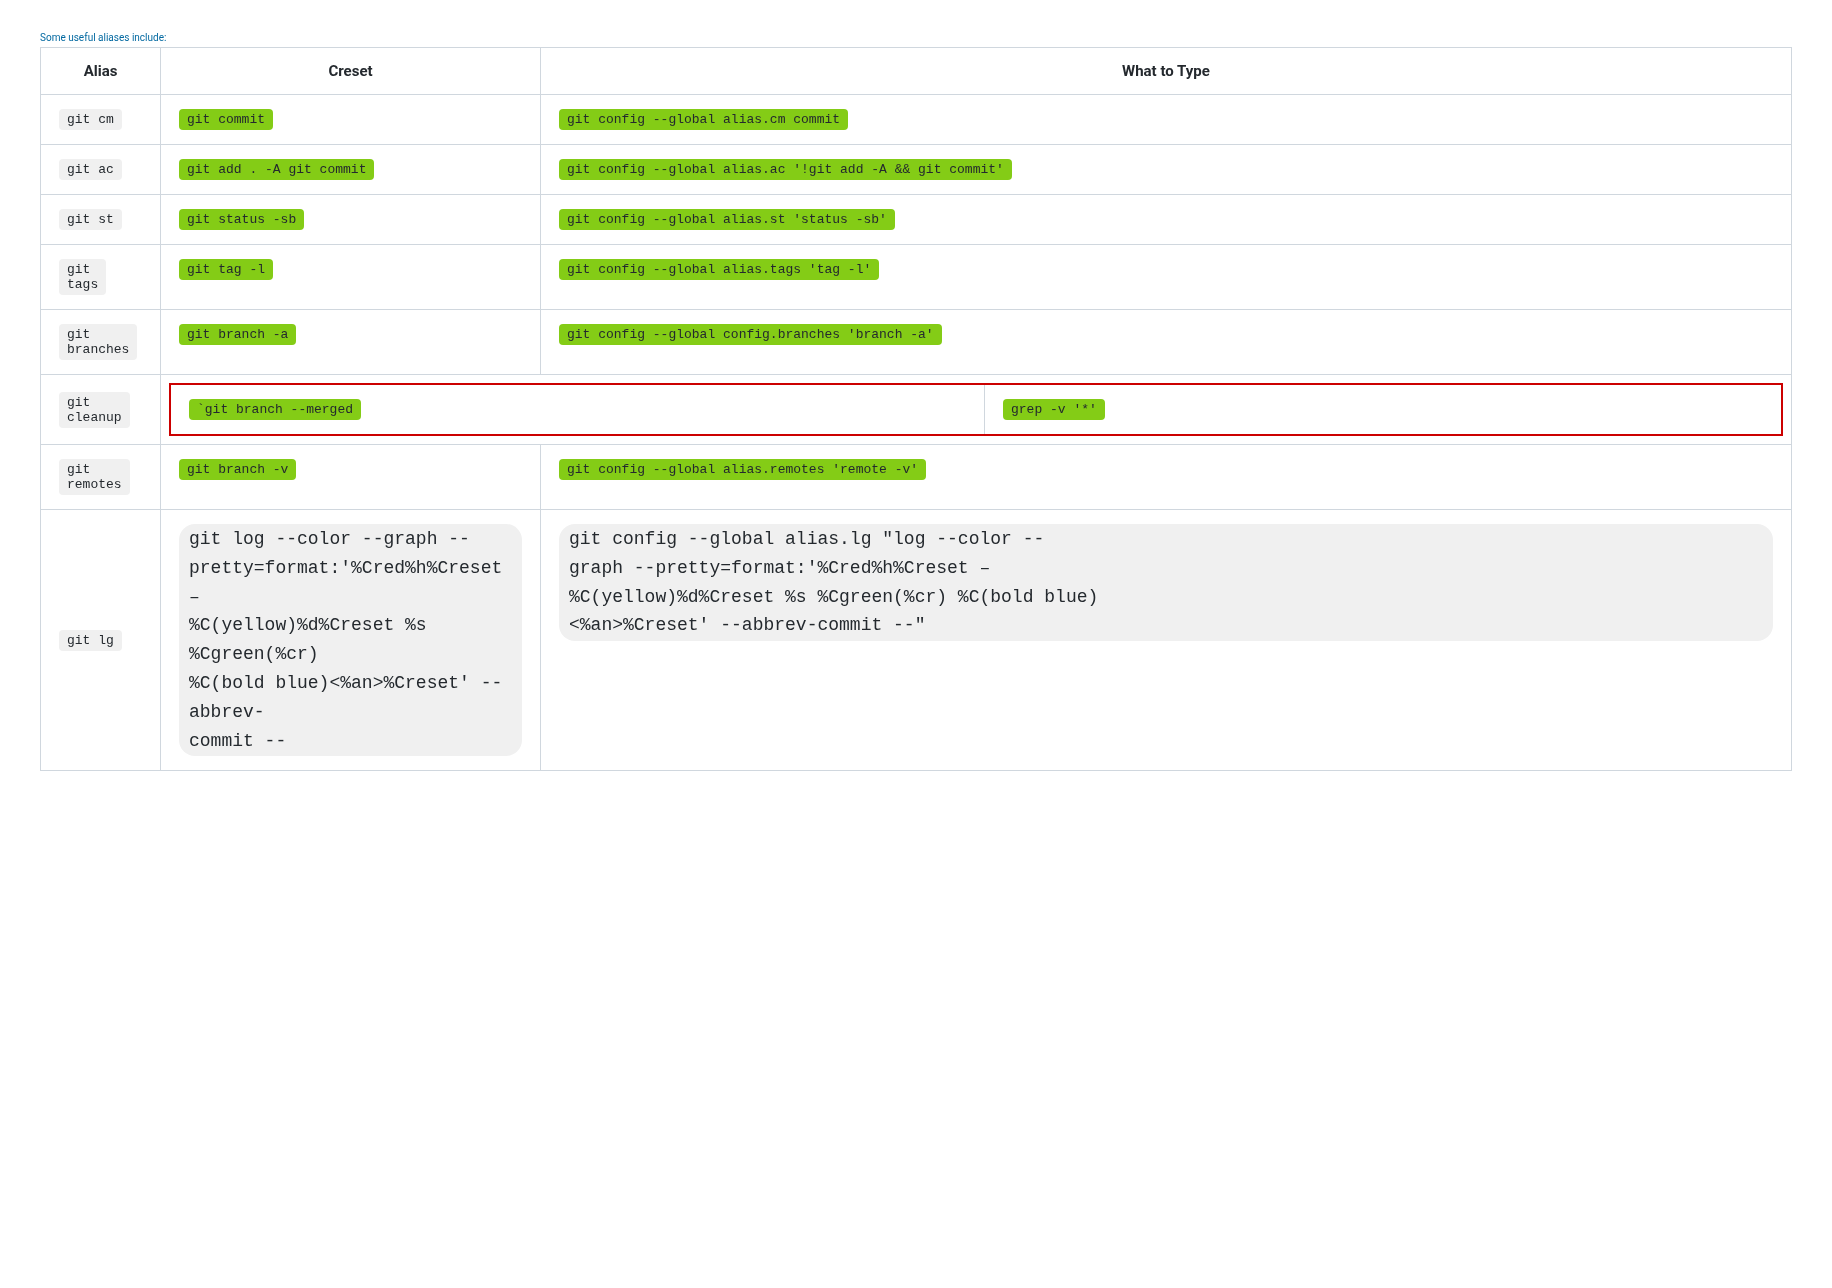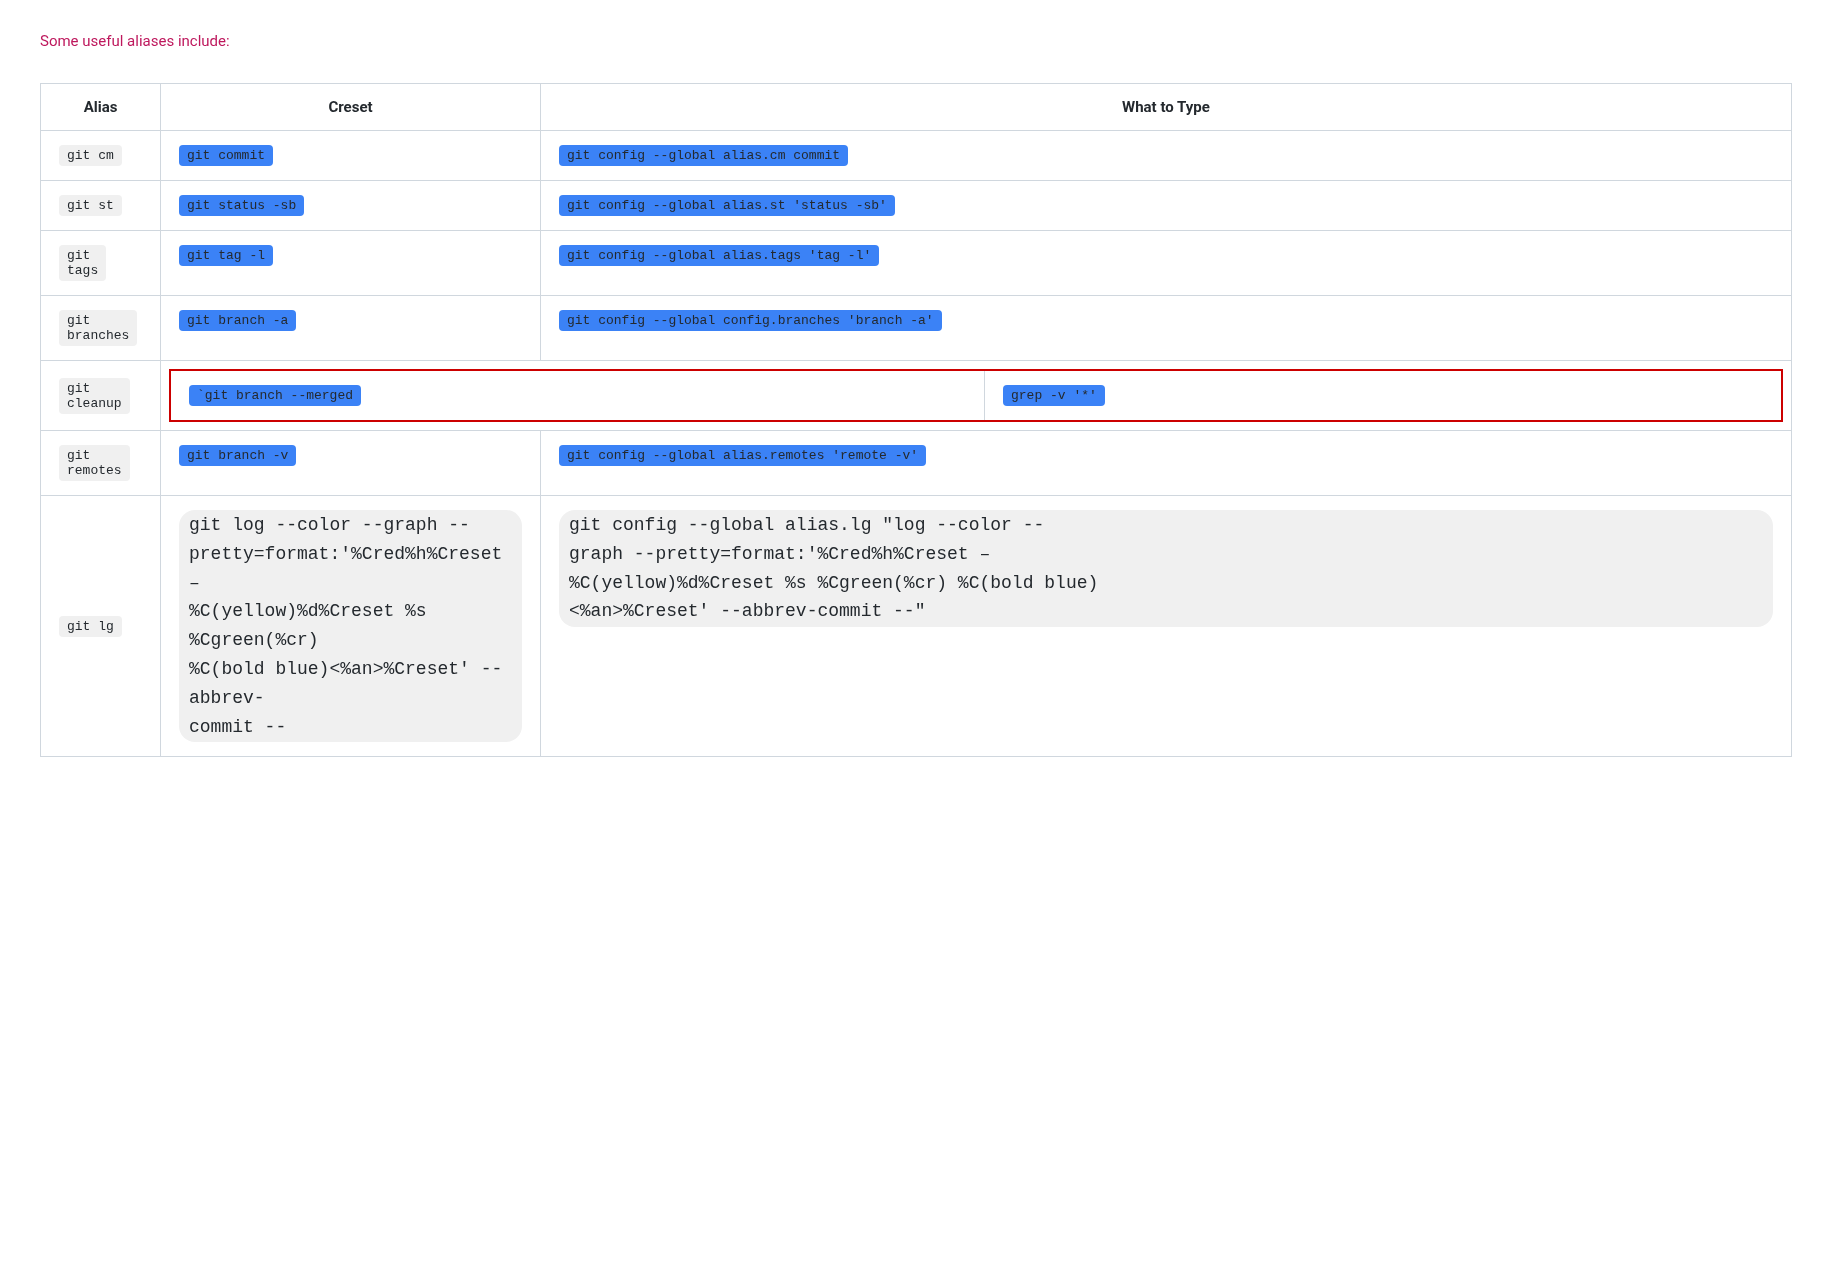--- a/index.html
+++ b/index.html
@@ -10,23 +10,23 @@
 
     body {
       font-family: -apple-system, BlinkMacSystemFont, 'Segoe UI', Roboto, sans-serif;
       background: #ffffff;
       padding: 32px 40px;
       font-size: 15px;
       color: #24292e;
     }
 
     .intro-text {
-      font-size: 15px;
-      color: #be185d;
-      margin-bottom: 33px;
+      font-size: 10px;
+      color: #0369a1;
+      margin-bottom: 4px;
     }
 
     table {
       width: 100%;
       border-collapse: collapse;
       border: 1px solid #d0d7de;
     }
 
     th {
       background: #ffffff;
@@ -64,21 +64,21 @@
       font-size: 13px;
       background: #f0f0f0;
       border-radius: 4px;
       padding: 3px 8px;
       white-space: pre;
     }
 
     .command-text {
       font-family: 'SFMono-Regular', Consolas, 'Liberation Mono', Menlo, monospace;
       font-size: 13px;
-      background: #3b82f6;
+      background: #84cc16;
       border-radius: 4px;
       padding: 3px 8px;
       display: inline-block;
     }
 
     .multiline-code {
       font-family: 'SFMono-Regular', Consolas, 'Liberation Mono', Menlo, monospace;
       font-size: 18px;
       background: #f0f0f0;
       border-radius: 16px;
@@ -99,20 +99,25 @@
       <th>Alias</th>
       <th>Creset</th>
       <th>What to Type</th>
     </tr>
   </thead>
   <tbody id="table-body">
   <tr>
         <td class="alias-col"><span class="alias-badge">git cm</span></td>
         <td class="command-col"><span class="command-text">git commit</span></td>
         <td class="what-col"><span class="command-text">git config --global alias.cm commit</span></td>
+      </tr>
+      <tr>
+        <td class="alias-col"><span class="alias-badge">git ac</span></td>
+        <td class="command-col"><span class="command-text">git add . -A  git commit</span></td>
+        <td class="what-col"><span class="command-text">git config --global alias.ac '!git add -A &amp;&amp; git commit'</span></td>
       </tr>
       <tr>
         <td class="alias-col"><span class="alias-badge">git st</span></td>
         <td class="command-col"><span class="command-text">git status -sb</span></td>
         <td class="what-col"><span class="command-text">git config --global alias.st 'status -sb'</span></td>
       </tr>
       <tr>
         <td class="alias-col"><span class="alias-badge">git
 tags</span></td>
         <td class="command-col"><span class="command-text">git tag -l</span></td>

